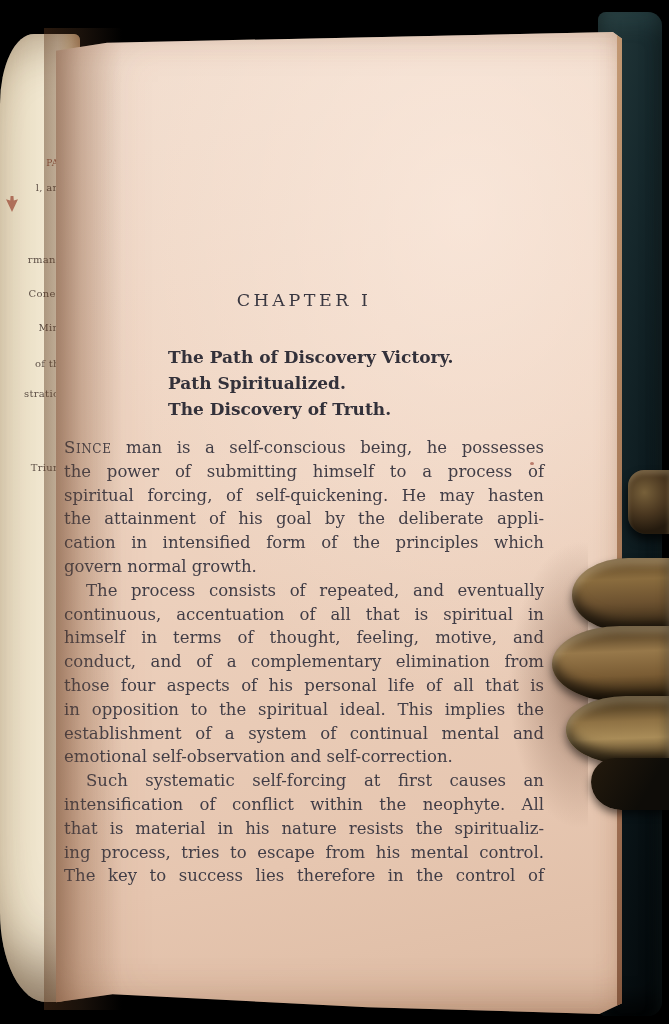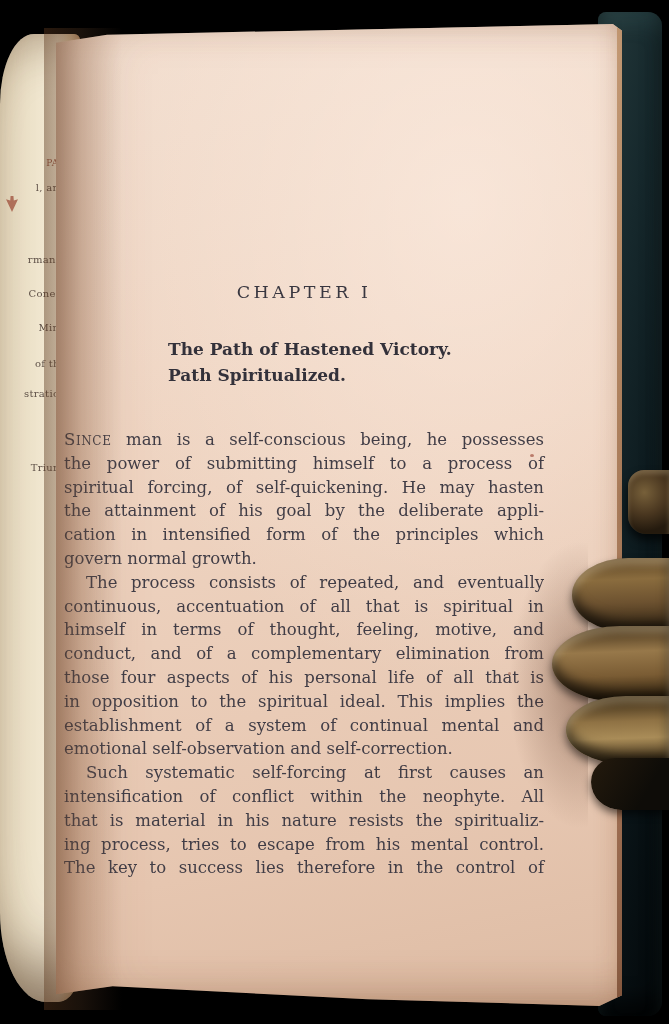--- a/index.html
+++ b/index.html
@@ -38,21 +38,21 @@
   .fragment.red{color:#9a5a48;font-size:9px;}
   .stain-arrow{
     position:absolute;left:6px;top:162px;width:12px;height:16px;
     background:rgba(158,78,58,.75);
     clip-path:polygon(50% 100%,0 20%,35% 28%,38% 0,62% 0,65% 28%,100% 20%);
     filter:blur(.6px);
   }
 
   
   .main-page{
-    position:absolute;left:56px;top:24px;width:566px;height:982px;
+    position:absolute;left:56px;top:32px;width:566px;height:982px;
     background:
       radial-gradient(120% 90% at 72% 18%, rgba(255,240,230,.55) 0%, rgba(255,240,230,0) 55%),
       linear-gradient(168deg,#f2decf 0%,#eed3c0 45%,#e6c6b0 80%,#ddbba3 100%);
     clip-path:polygon(0 1.9%, 9% 1.1%, 98.4% 0%, 100% .7%, 100% 98.9%, 96% 100%, 55% 99.3%, 10% 98%, 0 98.8%);
     box-shadow:inset 52px 0 70px -34px rgba(125,72,42,.42),
                inset -16px 0 26px -14px rgba(140,85,50,.30),
                inset 0 -34px 44px -26px rgba(110,60,30,.35),
                inset 0 26px 34px -26px rgba(140,90,55,.22);
     z-index:3;
   }
@@ -142,22 +142,23 @@
       <div class="fragment" style="top: 324px;">of  the</div>
       <div class="fragment" style="top: 354px;">stration</div>
       <div class="fragment" style="top: 386px;">.       .</div>
       <div class="fragment" style="top: 428px;">Triune</div>
       <div class="fragment" style="top: 460px;">.</div>
     </div>
 
   <div class="main-page">
     <div class="chapter-title">CHAPTER I</div>
     <div class="subtitles">
-        <div>The Path of Hastened Victory.</div>
+        <div>The Path of Discovery Victory.</div>
         <div>Path Spiritualized.</div>
+        <div>The Discovery of Truth.</div>
       </div>
     <div class="body-text">
         <div class="line"><span class="sc">Since</span> man is a self-conscious being, he possesses</div>
         <div class="line">the power of submitting himself to a process of</div>
         <div class="line">spiritual forcing, of self-quickening.  He may hasten</div>
         <div class="line">the attainment of his goal by the deliberate appli-</div>
         <div class="line">cation in intensified form of the principles which</div>
         <div class="line no-just">govern normal growth.</div>
         <div class="line indent">The process consists of repeated, and eventually</div>
         <div class="line">continuous, accentuation of all that is spiritual in</div>

